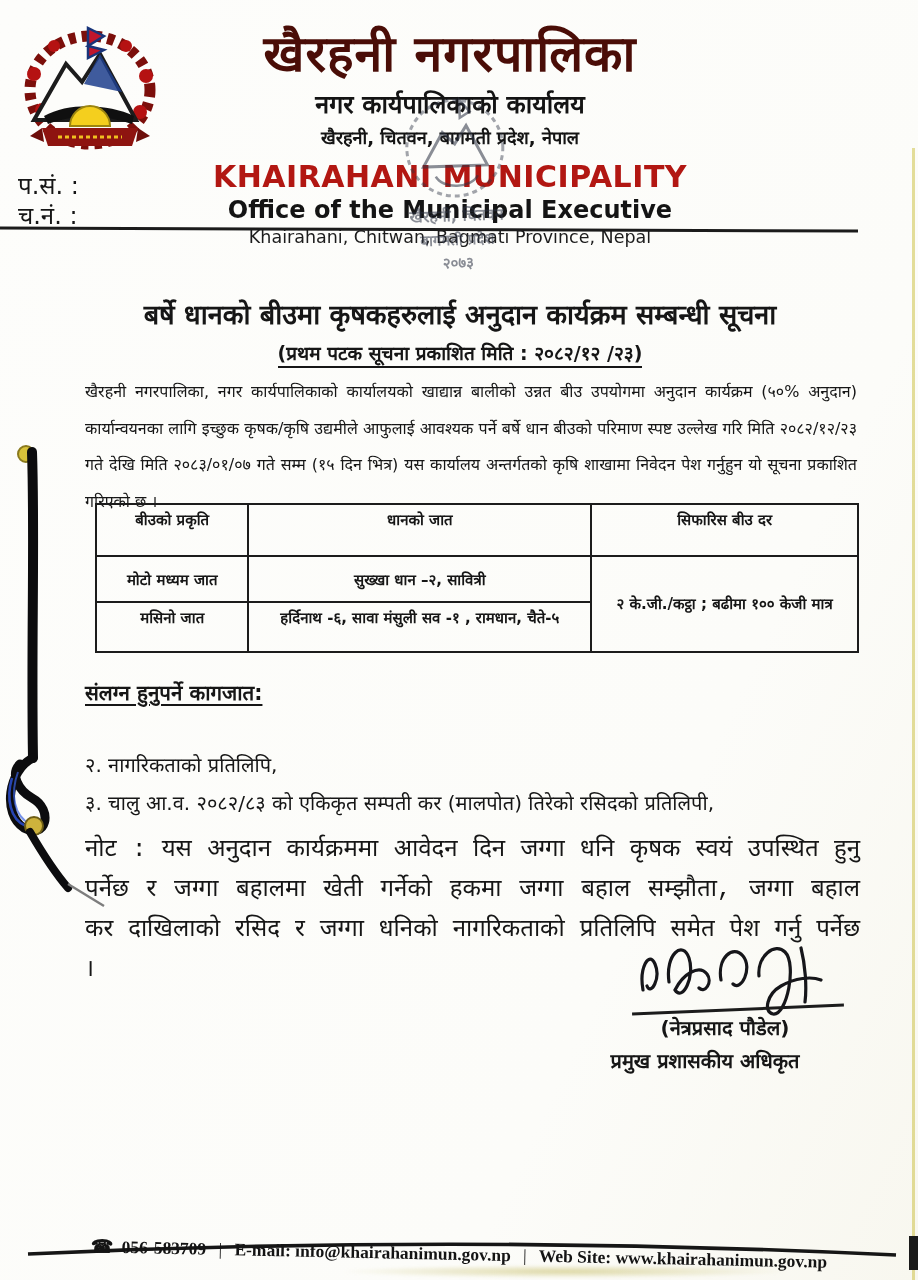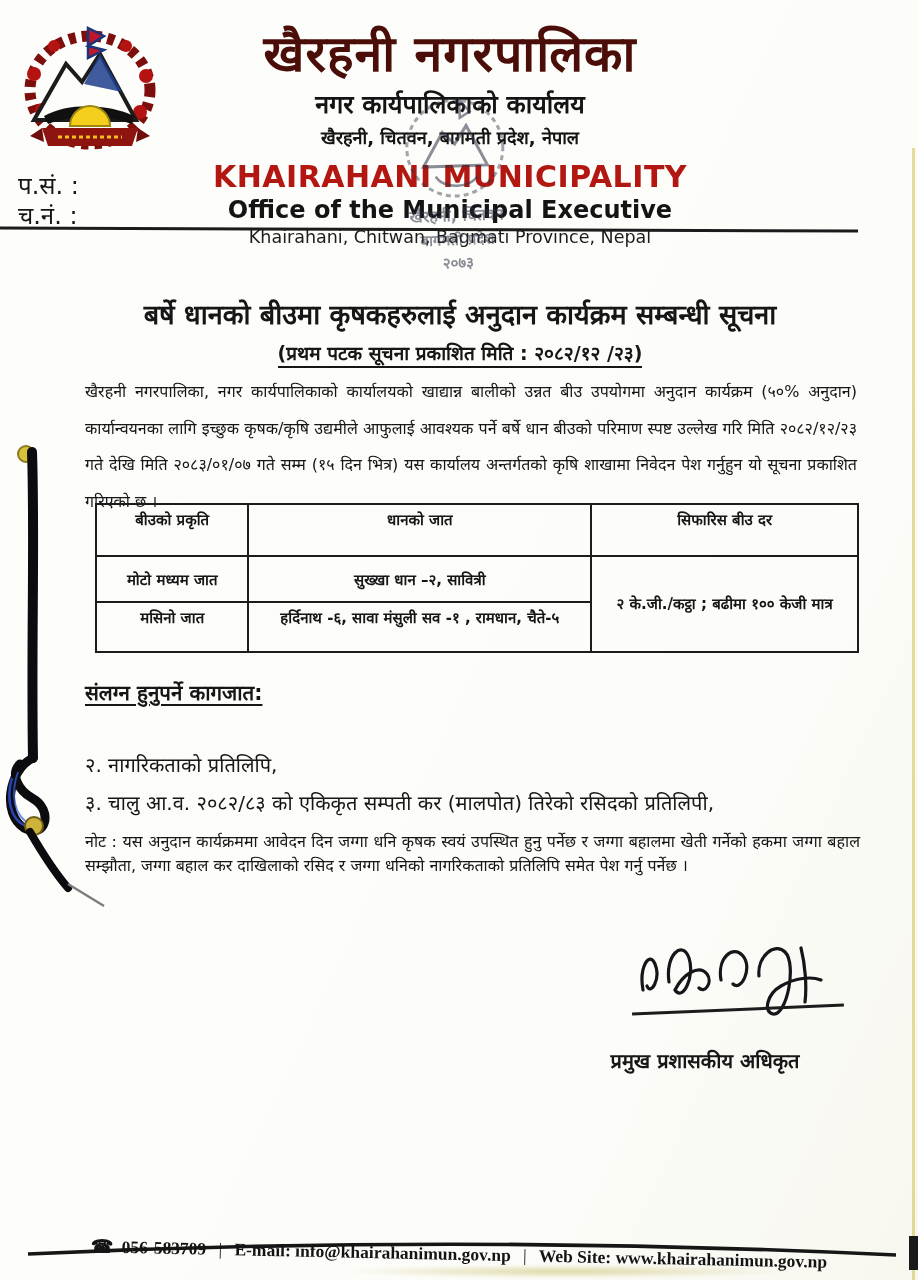--- a/index.html
+++ b/index.html
@@ -43,21 +43,21 @@
   .seed-table th { vertical-align:top; height:52px; }
   .row-moto td { height:46px; vertical-align:middle; }
   .row-masino td { height:50px; vertical-align:top; }
   .rate-cell { vertical-align:middle !important; line-height:1.9; }
   .col1 { width:20%; } .col2 { width:45%; } .col3 { width:35%; }
   
   .docs-heading { position:absolute; left:85px; top:678px; font-size:20.5px; font-weight:700; text-decoration:underline; text-underline-offset:4px; text-decoration-thickness:2px; }
   .doc-item { position:absolute; left:85px; font-size:20px; font-weight:500; }
   .doc-0 { top:712px; } .doc-1 { top:751px; } .doc-2 { top:789px; }
   
-  .note-par { position:absolute; left:85px; top:830px; width:775px; font-size:16px; font-weight:500; line-height:24px; text-align:justify; }
+  .note-par { position:absolute; left:85px; top:830px; width:775px; font-size:24px; font-weight:500; line-height:40px; text-align:justify;font-family:Liberation Mono, monospace; }
   
   .sig-squiggle { position:absolute; left:625px; top:930px; }
   .sig-line { position:absolute; left:632px; top:1008px; width:212px; height:3px; background:#1c1c1c; transform:rotate(-2.4deg); }
   .sig-name { position:absolute; left:600px; top:1014px; width:250px; text-align:center; font-size:20px; font-weight:700; }
   .sig-role { position:absolute; left:560px; top:1047px; width:290px; text-align:center; font-size:20px; font-weight:700; }
   
   .footer-curve { position:absolute; left:0; top:1226px; }
   .footer-text { position:absolute; left:0; top:1243px; width:918px; text-align:center; font-family:"Liberation Serif", serif; font-size:17.5px; font-weight:600; transform:rotate(1.2deg); color:#141414; }
   .footer-text .sep { margin:0 8px; font-weight:400; }
   .phone-glyph { font-size:18px; margin-right:4px; }
@@ -157,20 +157,21 @@
   <div class="docs-heading">संलग्न हुनुपर्ने कागजात:</div>
   <div class="doc-item doc-1">२. नागरिकताको प्रतिलिपि,</div>
   <div class="doc-item doc-2">३. चालु आ.व. २०८२/८३ को एकिकृत सम्पती कर (मालपोत) तिरेको रसिदको प्रतिलिपी,</div>
 
   <div class="note-par">नोट : यस अनुदान कार्यक्रममा आवेदन दिन जग्गा धनि कृषक स्वयं उपस्थित हुनु पर्नेछ र जग्गा बहालमा खेती गर्नेको हकमा जग्गा बहाल सम्झौता, जग्गा बहाल कर दाखिलाको रसिद र जग्गा धनिको नागरिकताको प्रतिलिपि समेत पेश गर्नु पर्नेछ ।</div>
 
   <svg class="sig-squiggle" width="215" height="90" viewBox="0 0 215 90">
     <path d="M18,60 C14,38 24,20 30,34 C36,48 26,66 22,56 M44,52 C40,24 58,10 64,28 C70,46 58,72 50,60 C58,44 74,34 82,44 C88,52 80,64 74,58 M96,50 C92,28 108,14 118,26 C128,38 116,62 108,54 M134,46 C132,26 150,12 160,22 C172,34 162,86 148,84 C138,82 142,64 156,56 C170,48 186,46 196,50 M176,18 C180,34 182,56 180,72" fill="none" stroke="#16161a" stroke-width="3.2" stroke-linecap="round"></path>
   </svg>
   <div class="sig-line"></div>
+  <div class="sig-name">(नेत्रप्रसाद पौडेल)</div>
   <div class="sig-role">प्रमुख प्रशासकीय अधिकृत</div>
 
   <svg class="footer-curve" width="918" height="40" viewBox="0 0 918 40">
     <path d="M28,28 Q460,8 896,29" fill="none" stroke="#161616" stroke-width="3.6"></path>
   </svg>
   <div class="footer-text">
     <span class="phone-glyph">☎</span>
     <span>056-583709</span>
     <span class="sep">|</span>
     <span>E-mail: info@khairahanimun.gov.np</span>

